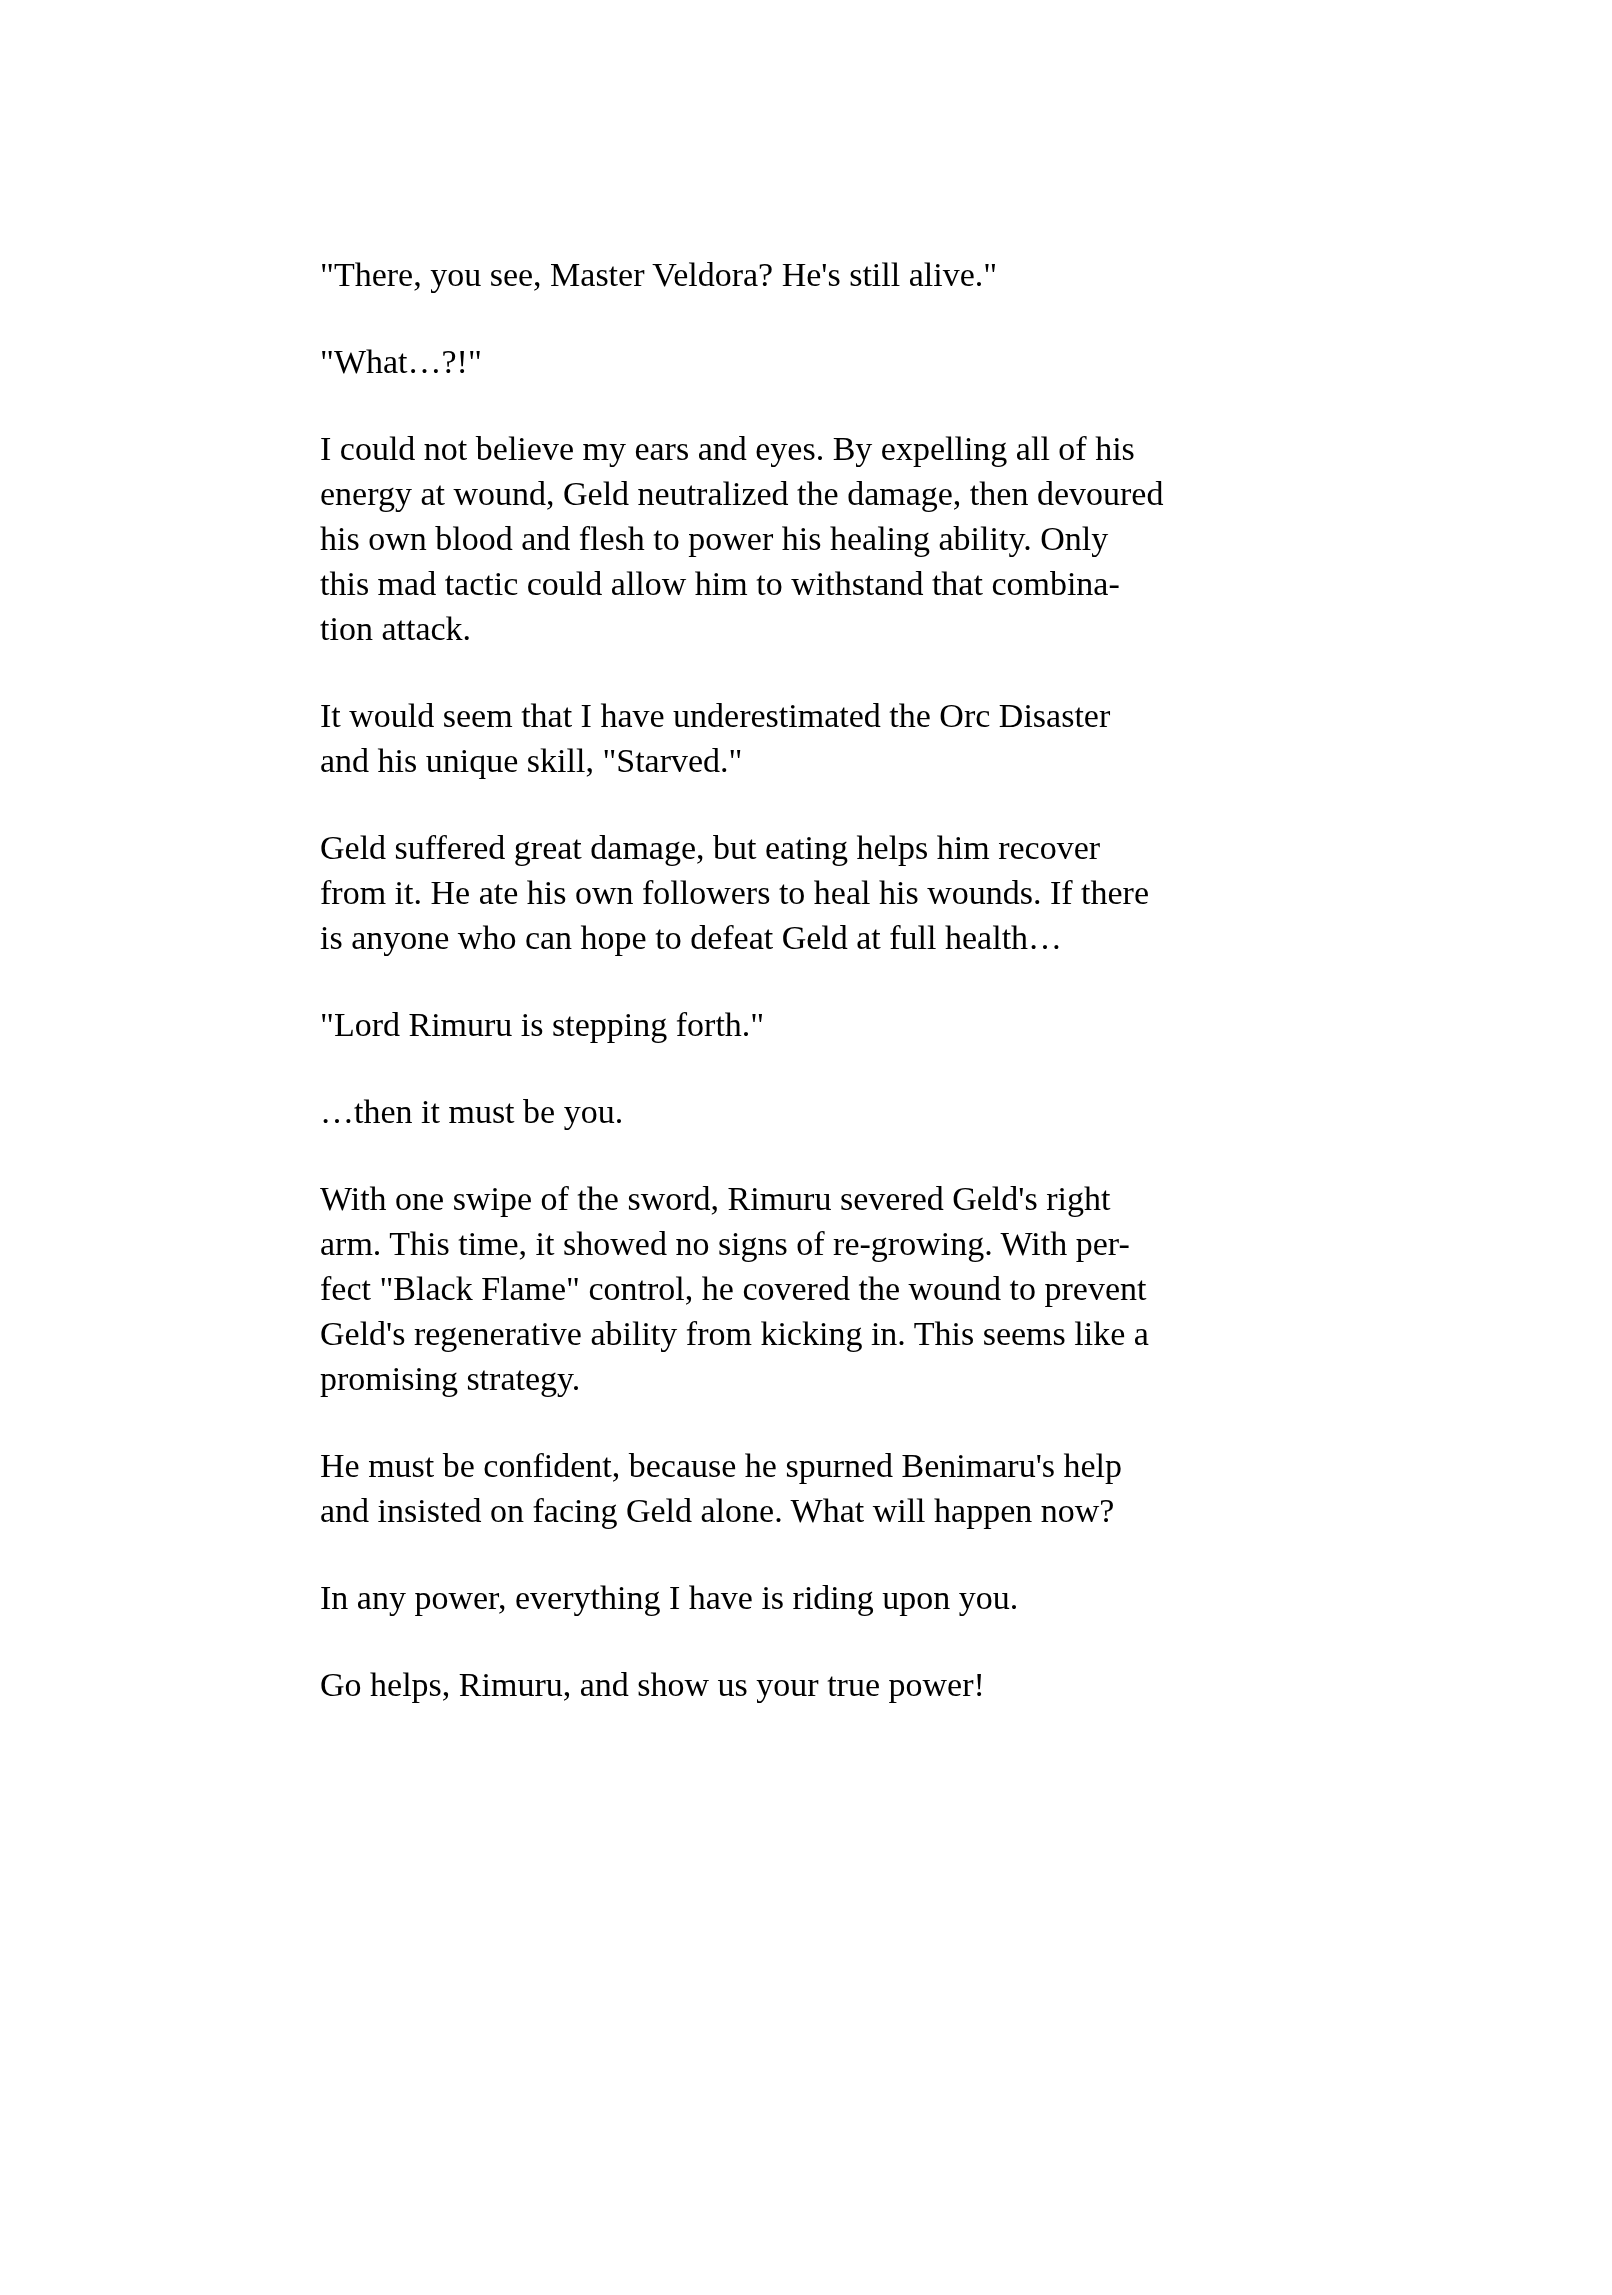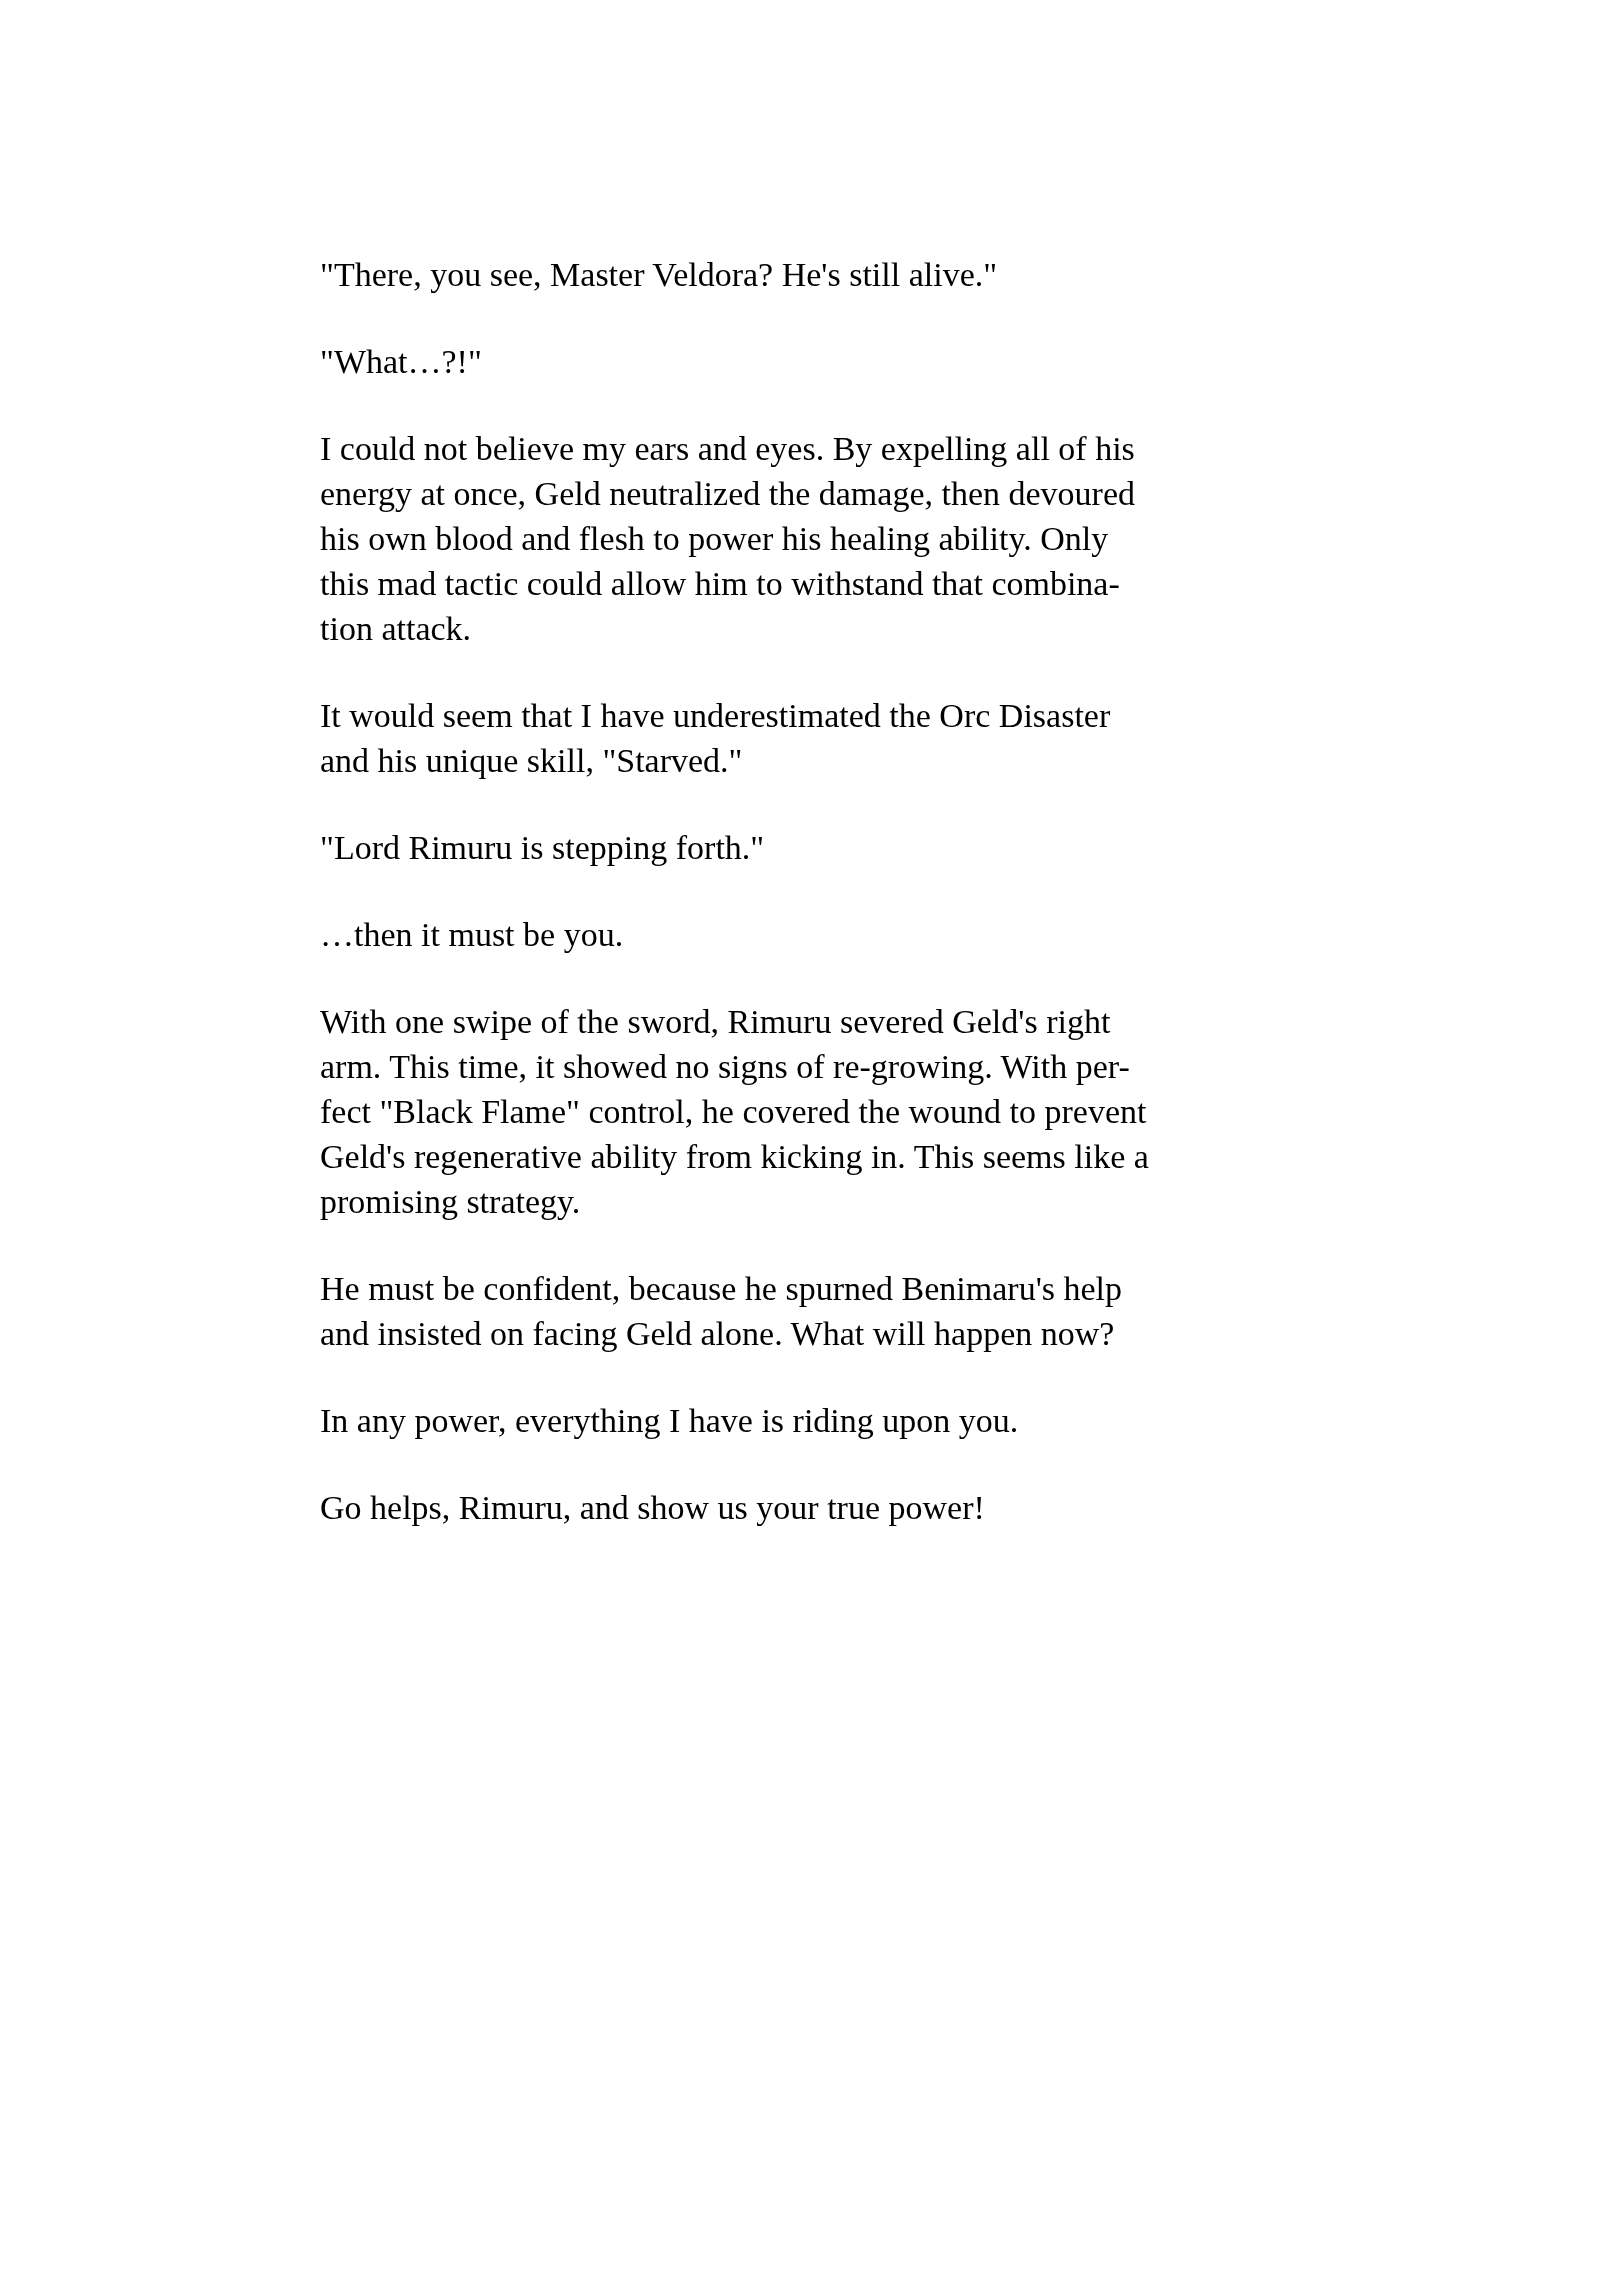--- a/index.html
+++ b/index.html
@@ -30,26 +30,29 @@
     letter-spacing: 0px;
   }
 </style>
 </head>
 <body>
 
 <div class="page">
   <p>"There, you see, Master Veldora? He's still alive."</p>
   <p>"What…?!"</p>
   <p>I could not believe my ears and eyes. By expelling all of his
-energy at once, Geld neutralized the damage, then devoured
+energy at wound, Geld neutralized the damage, then devoured
 his own blood and flesh to power his healing ability. Only
 this mad tactic could allow him to withstand that combina-
 tion attack.</p>
   <p>It would seem that I have underestimated the Orc Disaster
 and his unique skill, "Starved."</p>
+  <p>Geld suffered great damage, but eating helps him recover
+from it. He ate his own followers to heal his wounds. If there
+is anyone who can hope to defeat Geld at full health…</p>
   <p>"Lord Rimuru is stepping forth."</p>
   <p>…then it must be you.</p>
   <p>With one swipe of the sword, Rimuru severed Geld's right
 arm. This time, it showed no signs of re-growing. With per-
 fect "Black Flame" control, he covered the wound to prevent
 Geld's regenerative ability from kicking in. This seems like a
 promising strategy.</p>
   <p>He must be confident, because he spurned Benimaru's help
 and insisted on facing Geld alone. What will happen now?</p>
   <p>In any power, everything I have is riding upon you.</p>

